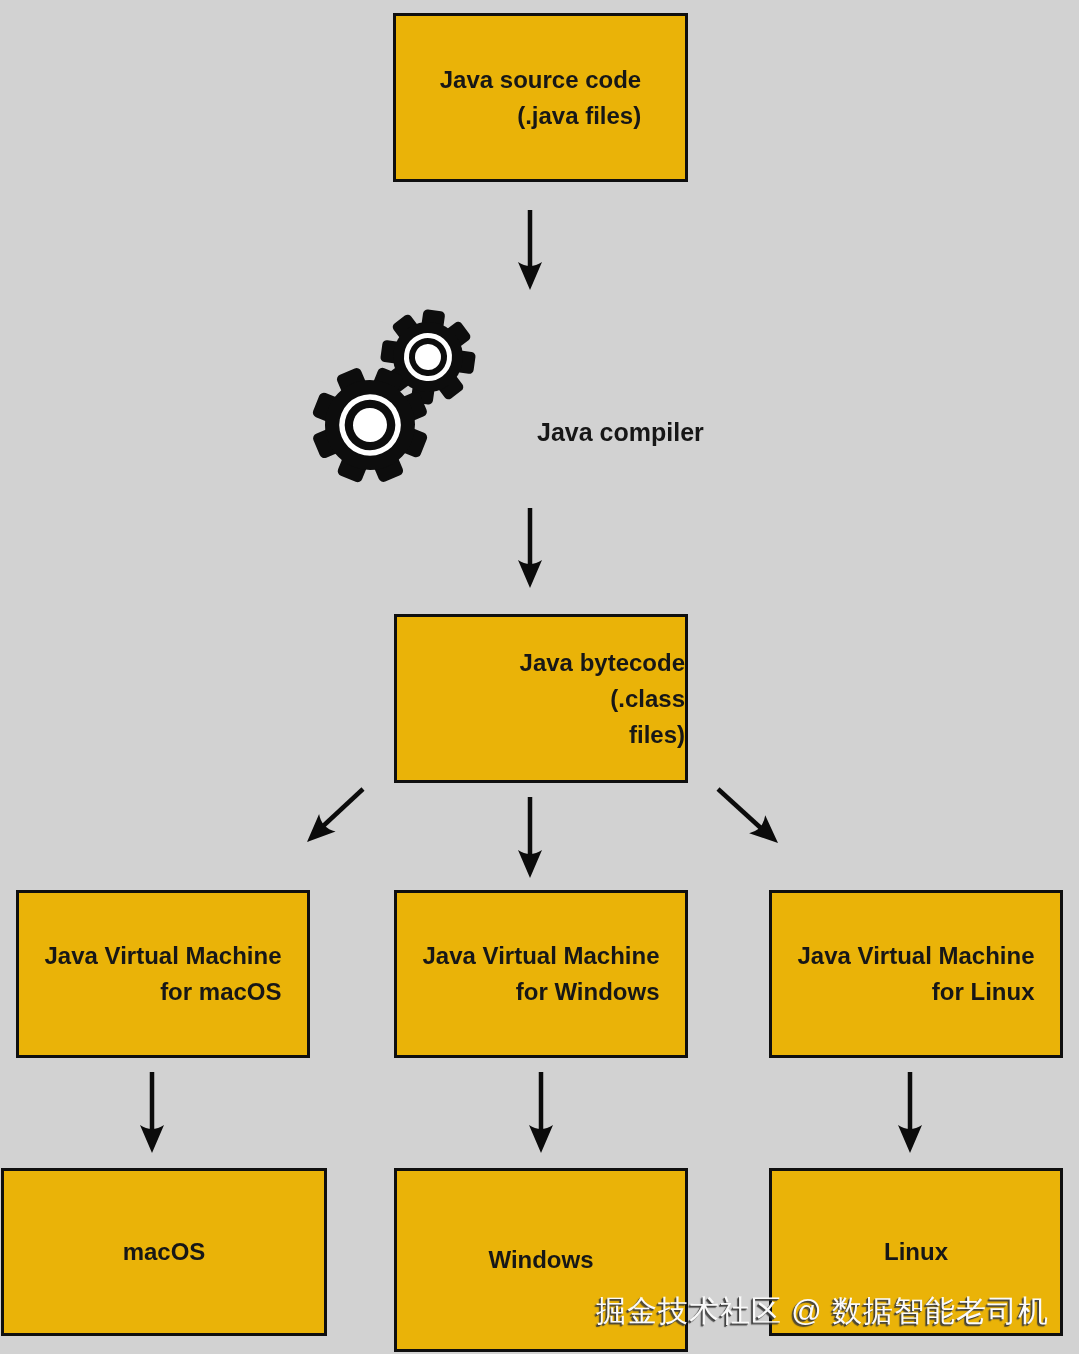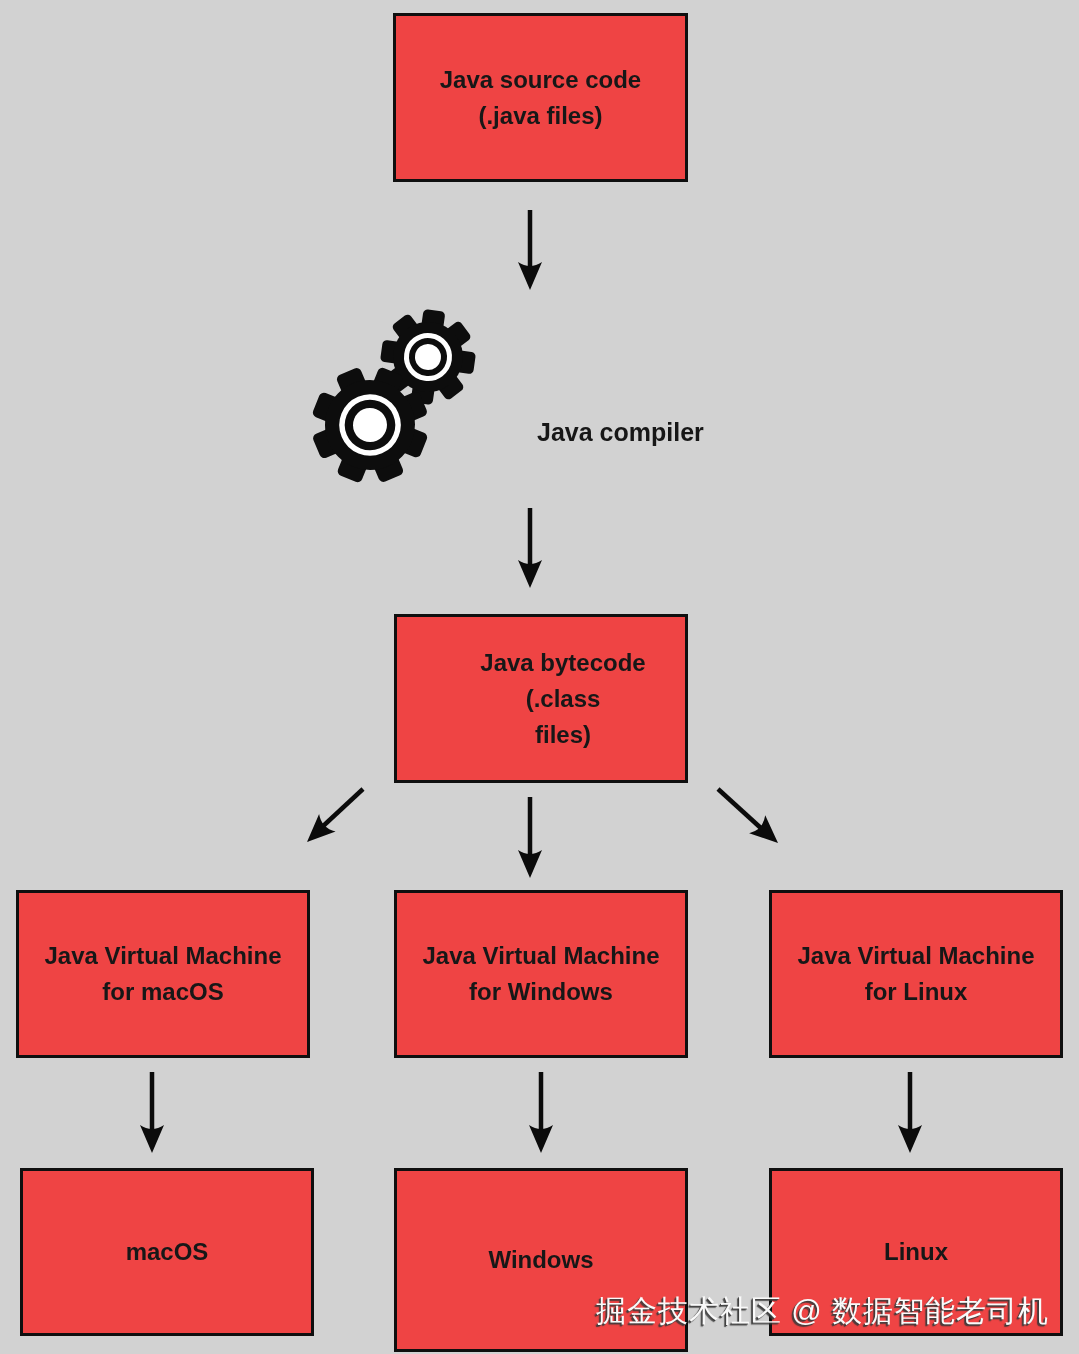--- a/index.html
+++ b/index.html
@@ -1,23 +1,23 @@
 <!DOCTYPE html>
 <html><head>
 <meta charset="utf-8">
 <style>
   html,body{margin:0;padding:0;background:#d2d2d2;}
   .canvas{
     position:relative;width:1079px;height:1354px;background:#d2d2d2;
     font-family:"Liberation Sans",sans-serif;overflow:hidden;
   }
   .box{
-    position:absolute;background:#ef4444;border:3px solid #0f0f0f;
+    position:absolute;background:#eab308;border:3px solid #0f0f0f;
     box-sizing:border-box;display:flex;align-items:center;justify-content:center;
-    text-align:center;
+    text-align:right;
   }
   .box-label{font-weight:700;font-size:24px;line-height:36px;color:#171717;}
   .box-label .line{display:block;}
   .compiler-label{
     position:absolute;left:537px;top:386px;font-weight:700;font-size:25px;
     color:#171717;white-space:nowrap;margin-top:32px;
   }
   .arrows{position:absolute;left:0;top:0;pointer-events:none;}
   .arrows line{stroke:#0b0b0b;stroke-width:4.5;}
   .arrows path{fill:#0b0b0b;}
@@ -85,21 +85,21 @@
       <span class="line">for Windows</span>
     </div>
   </div>
   <div class="box" style="left:769px;top:890px;width:294px;height:168px;">
     <div class="box-label">
       <span class="line">Java Virtual Machine</span>
       <span class="line">for Linux</span>
     </div>
   </div>
 
-  <div class="box" style="left:20px;top:1168px;width:294px;height:168px;">
+  <div class="box" style="left:1px;top:1168px;width:326px;height:168px;">
     <div class="box-label">macOS</div>
   </div>
   <div class="box" style="left:394px;top:1168px;width:294px;height:184px;">
     <div class="box-label">Windows</div>
   </div>
   <div class="box" style="left:769px;top:1168px;width:294px;height:168px;">
     <div class="box-label">Linux</div>
   </div>
 
   <svg class="arrows" width="1079" height="1354" viewBox="0 0 1079 1354">

